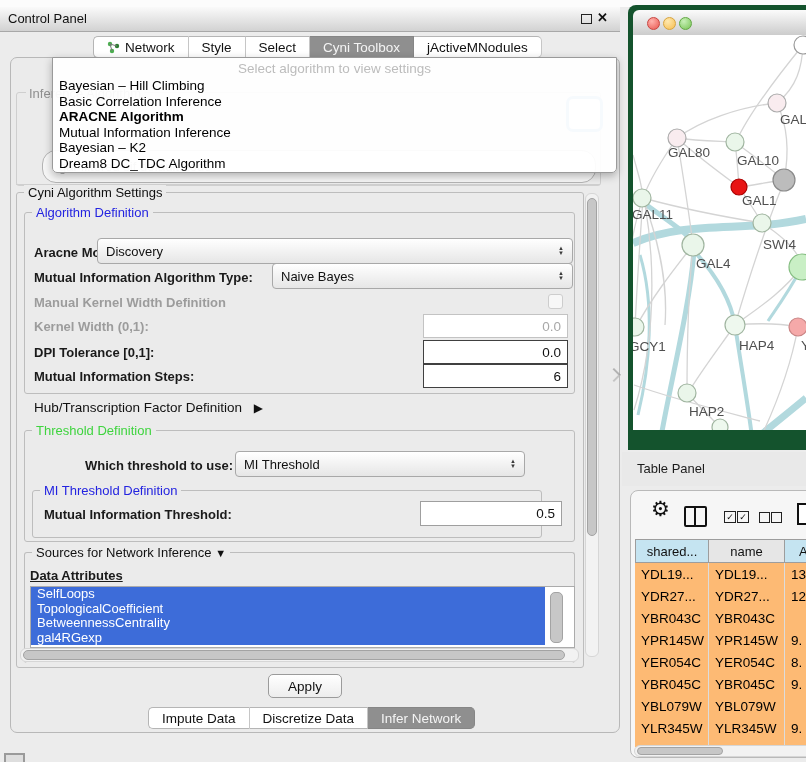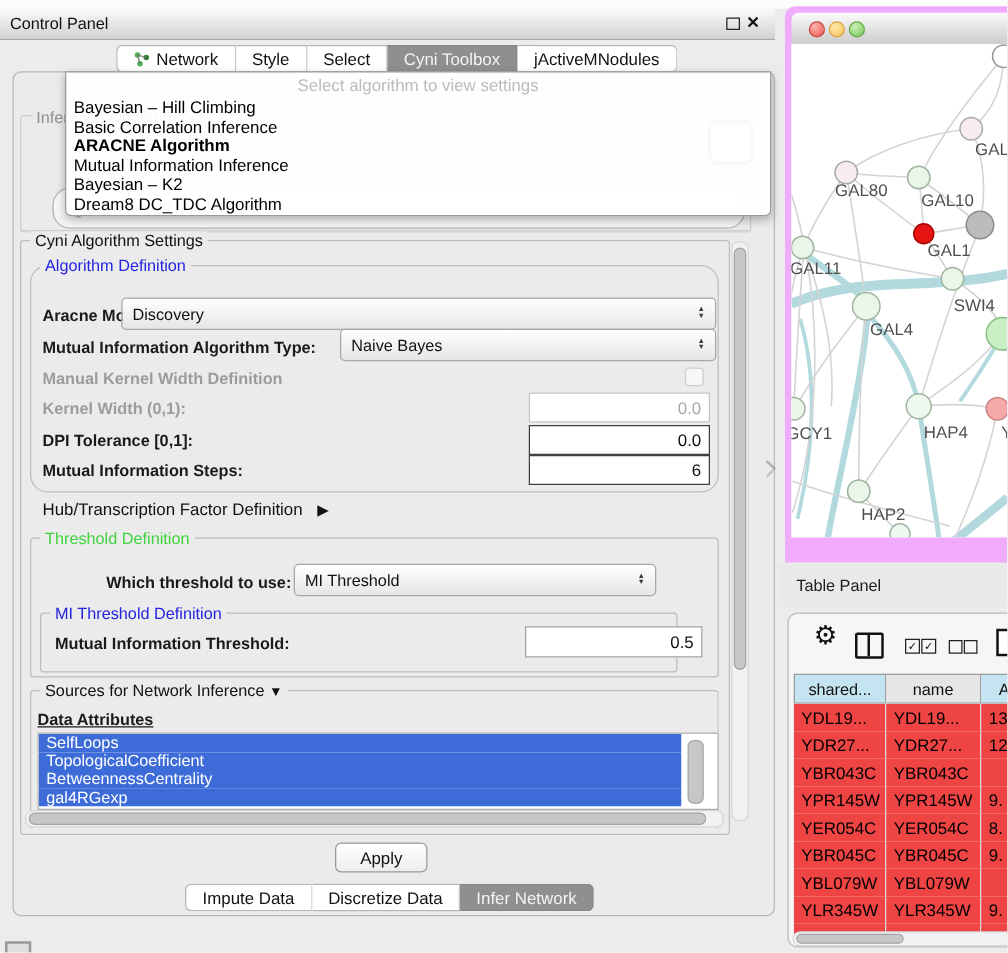--- a/index.html
+++ b/index.html
@@ -56,40 +56,40 @@
   
   .attrlist{background:#fff;border:1px solid #ababab;overflow:hidden;}
   .attr-item{height:14.6px;line-height:14.6px;padding-left:6px;font-size:13px;color:#fff;background:#3d6cd9;width:508px;}
   
   .sb-track{background:#f2f2f2;border:1px solid #d6d6d6;border-radius:6px;}
   .sb-thumb{background:#c7c7c7;border:1px solid #a3a3a3;border-radius:5px;}
   
   .btn{background:linear-gradient(#ffffff,#ededed);border:1px solid #9b9b9b;border-radius:5px;
     display:flex;align-items:center;justify-content:center;font-size:13.5px;color:#111;}
   
-  .net-window{left:628px;top:5px;width:178px;height:445px;background:#f0abfc;border-radius:8px 0 0 0;text-align:right;}
+  .net-window{left:628px;top:5px;width:178px;height:445px;background:#14532d;border-radius:8px 0 0 0;text-align:right;}
   .net-titlebar{left:5px;top:5px;width:173px;height:25px;background:linear-gradient(#fbfbfb,#cccccc);
     border-radius:6px 0 0 0;border-bottom:1px solid #979797;}
   .tl{width:11px;height:11px;border-radius:50%;top:7px;}
   .net-canvas{left:5px;top:30px;width:173px;height:395px;background:#fff;overflow:hidden;}
   
   .tp-bar{left:622px;top:452px;width:184px;height:34px;background:#e9e9e9;}
   .tp-title{left:637px;top:461px;color:#1c1c1c;font-size:13px;}
   .tp-panel{left:630px;top:490px;width:190px;height:268px;background:#f6f6f6;
     border:1px solid #b9b9b9;border-radius:8px;box-sizing:border-box;}
   .gear{font-size:21px;color:#111;line-height:20px;}
   .colicon{width:19px;height:17px;border:2px solid #111;border-radius:2px;}
   .colicon:before{content:"";position:absolute;left:8px;top:0;width:2px;height:17px;background:#111;}
   .cb{width:10px;height:10px;border:1.5px solid #222;font-size:9px;line-height:10px;text-align:center;color:#111;}
   .docicon{width:13px;height:18px;border:2px solid #111;background:#fff;}
   .thead-cell{height:24px;box-sizing:border-box;border-top:1px solid #9d9d9d;border-bottom:1px solid #9d9d9d;
     border-right:1px solid #9d9d9d;display:flex;align-items:center;justify-content:center;font-size:13px;color:#111;}
   .trow{display:flex;height:22px;}
   .tcell{box-sizing:border-box;border-right:1px solid #dcdcdc;display:flex;align-items:center;
-    padding-left:6px;font-size:13.5px;color:#000;background:#ef4444;white-space:nowrap;overflow:hidden;}
+    padding-left:6px;font-size:13.5px;color:#000;background:#fdba74;white-space:nowrap;overflow:hidden;}
   .bl-square{left:4px;top:753px;width:17px;height:14px;border:2px solid #9a9a9a;background:#dedede;}
   .resize-mark{left:609px;top:370px;width:8px;height:8px;border-right:2px solid #9a9a9a;border-bottom:2px solid #b5b5b5;opacity:.7;transform:rotate(-45deg);}
 </style>
 </head>
 <body>
 
 <div id="root">
 
   <div class="abs topstrip"></div>
 
@@ -149,21 +149,21 @@
   </div>
 
   <div class="abs group" style="left:16px;top:192px;width:566px;height:474px;">
     <span class="gtitle" style="color:#111;">Cyni Algorithm Settings</span>
   </div>
 
   <div class="abs sb-track" style="left:585px;top:193px;width:12px;height:462px;">
     <div class="sb-thumb abs" style="left:1px;top:4px;width:8px;height:336px;"></div>
   </div>
 
-  <div class="abs group" style="left:24px;top:212px;width:549px;height:180px;border-radius:14px;">
+  <div class="abs group" style="left:24px;top:212px;width:549px;height:180px;">
     <span class="gtitle" style="color:#2323e0;">Algorithm Definition</span>
   </div>
   <div class="abs lbl" style="left:34px;top:245px;">Aracne Mode:</div>
   <div class="abs combo" style="left:97px;top:238px;width:476px;height:26px;box-sizing:border-box;">
     <span>Discovery</span>
     <span class="spacer"></span>
       <span class="spin">▲<br>▼</span>
   </div>
   <div class="abs lbl" style="left:34px;top:270px;">Mutual Information Algorithm Type:</div>
   <div class="abs combo" style="left:272px;top:263px;width:301px;height:26px;box-sizing:border-box;">

